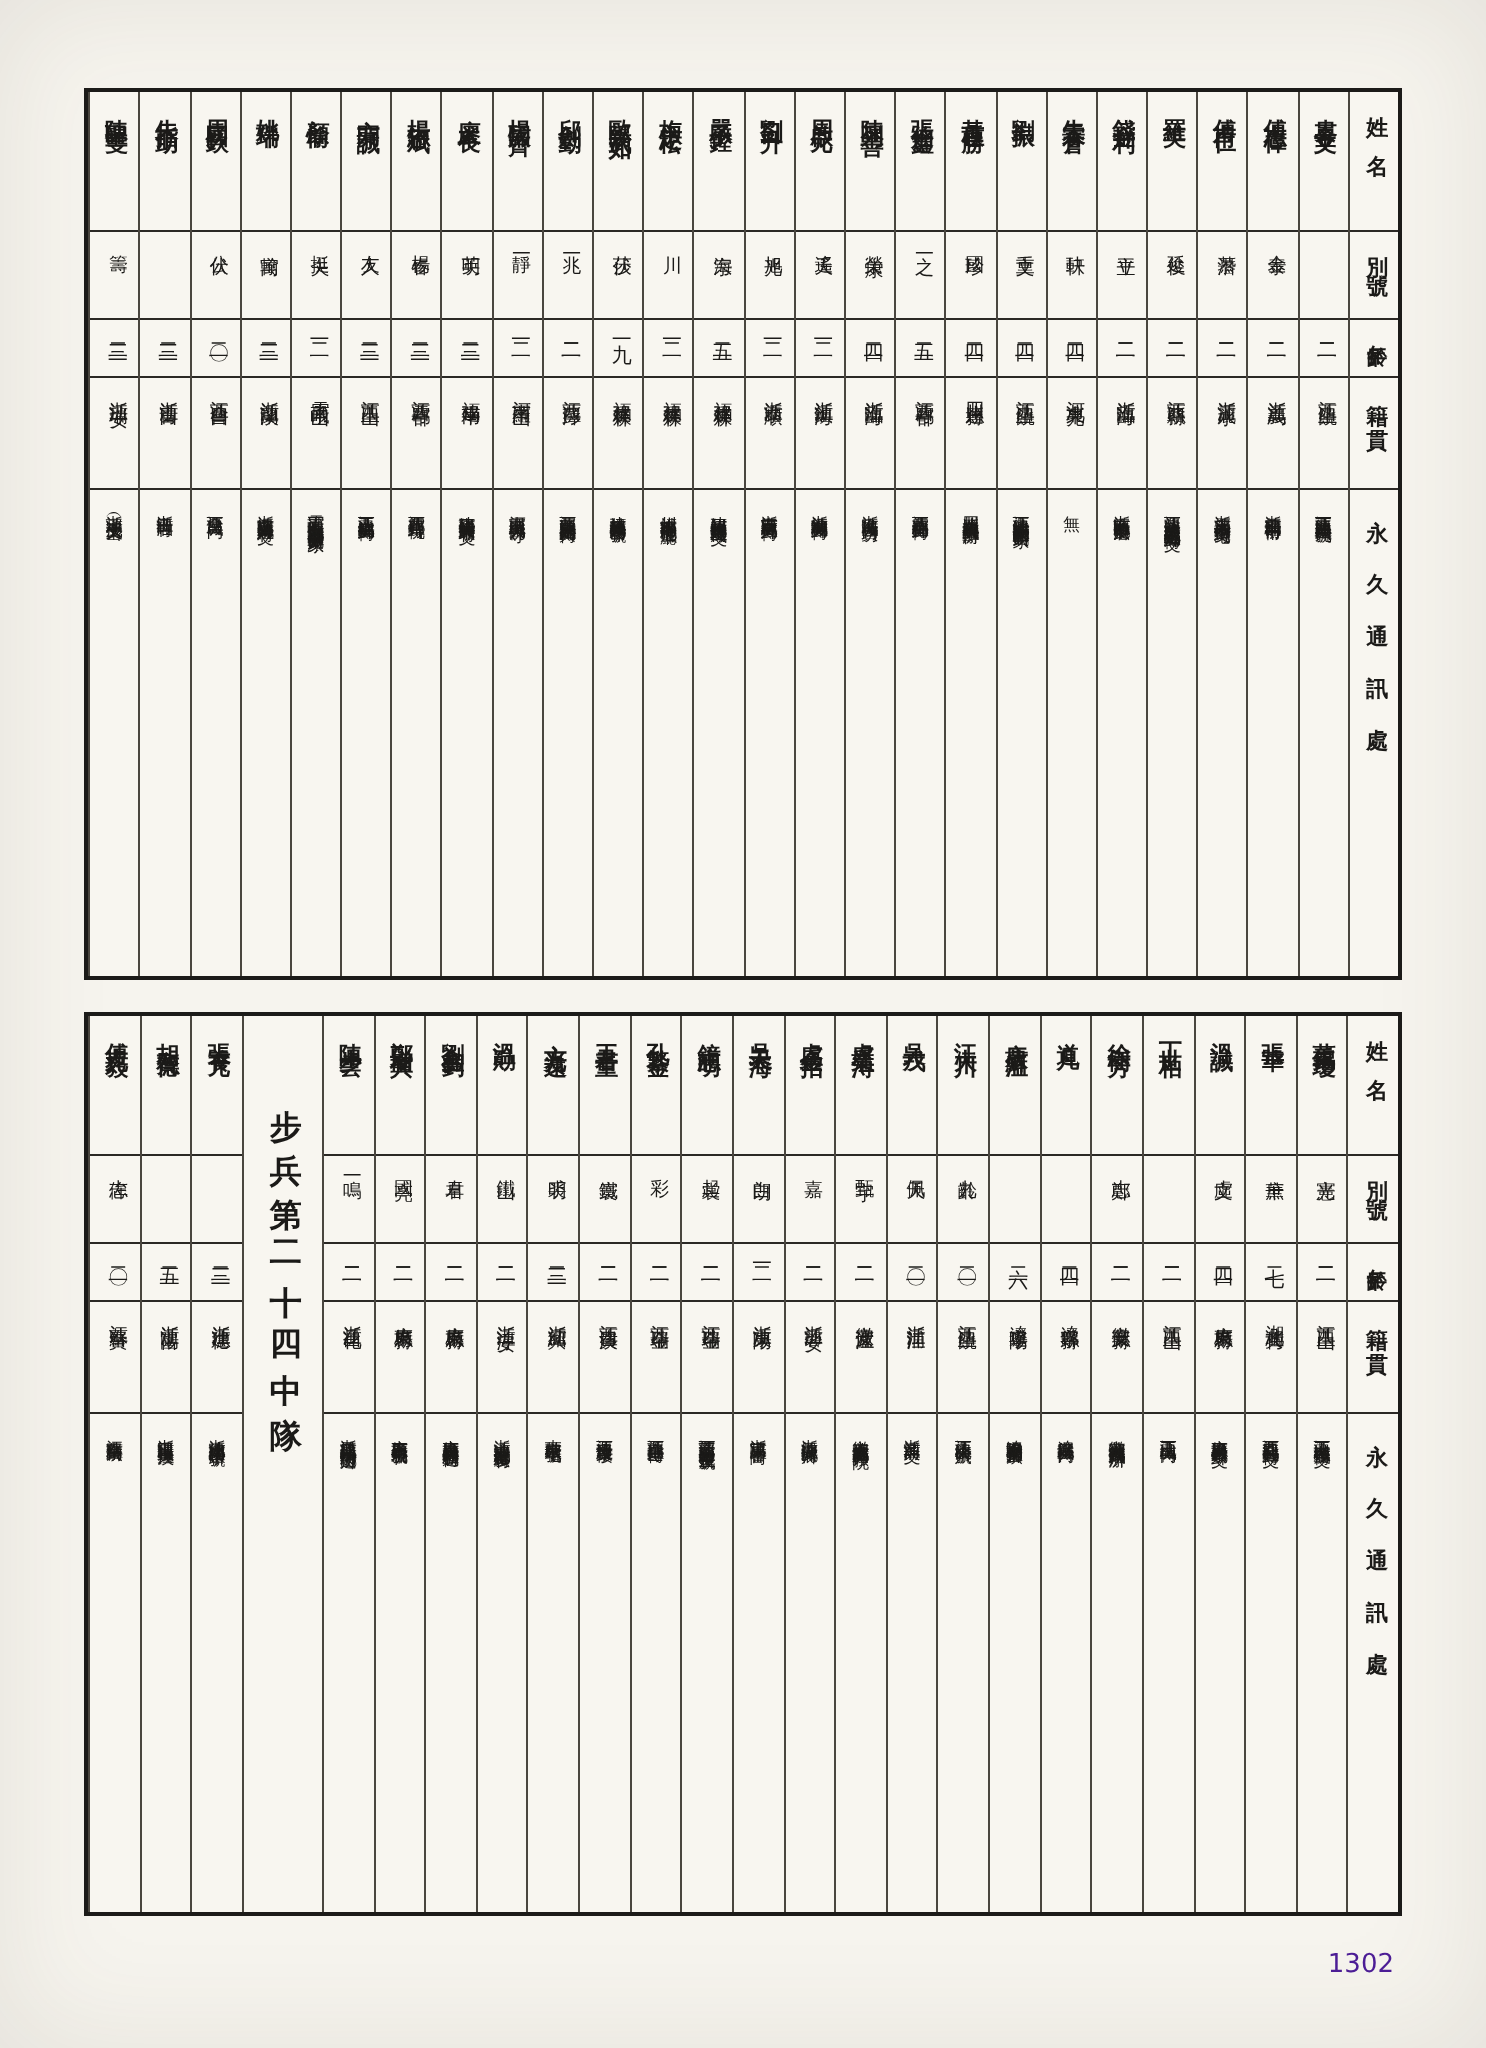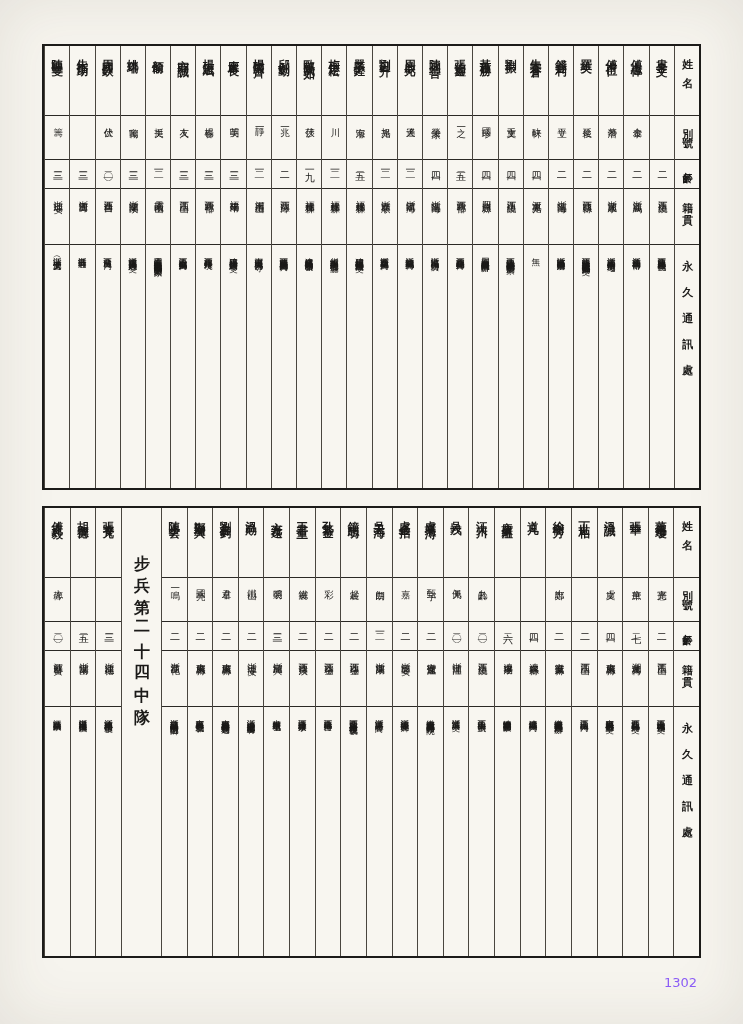--- a/index.html
+++ b/index.html
@@ -65,21 +65,21 @@
     text-orientation:upright;
     font-size:16px; font-weight:bold;
     letter-spacing:22px;
     padding-top:34px;
   }
   .page-number {
     position:absolute;
     right:46px; bottom:34px;
     font-size:13px;
     font-family:"DejaVu Sans",sans-serif;
-    color:#8b5cf6;
+    color:#4c1d95;
   }
 </style>
 </head>
 <body>
 
 <div class="page">
   <div class="vtable t1">
       <div class="col header-col">
         <div class="cell name-cell">
           <span>姓名</span>

